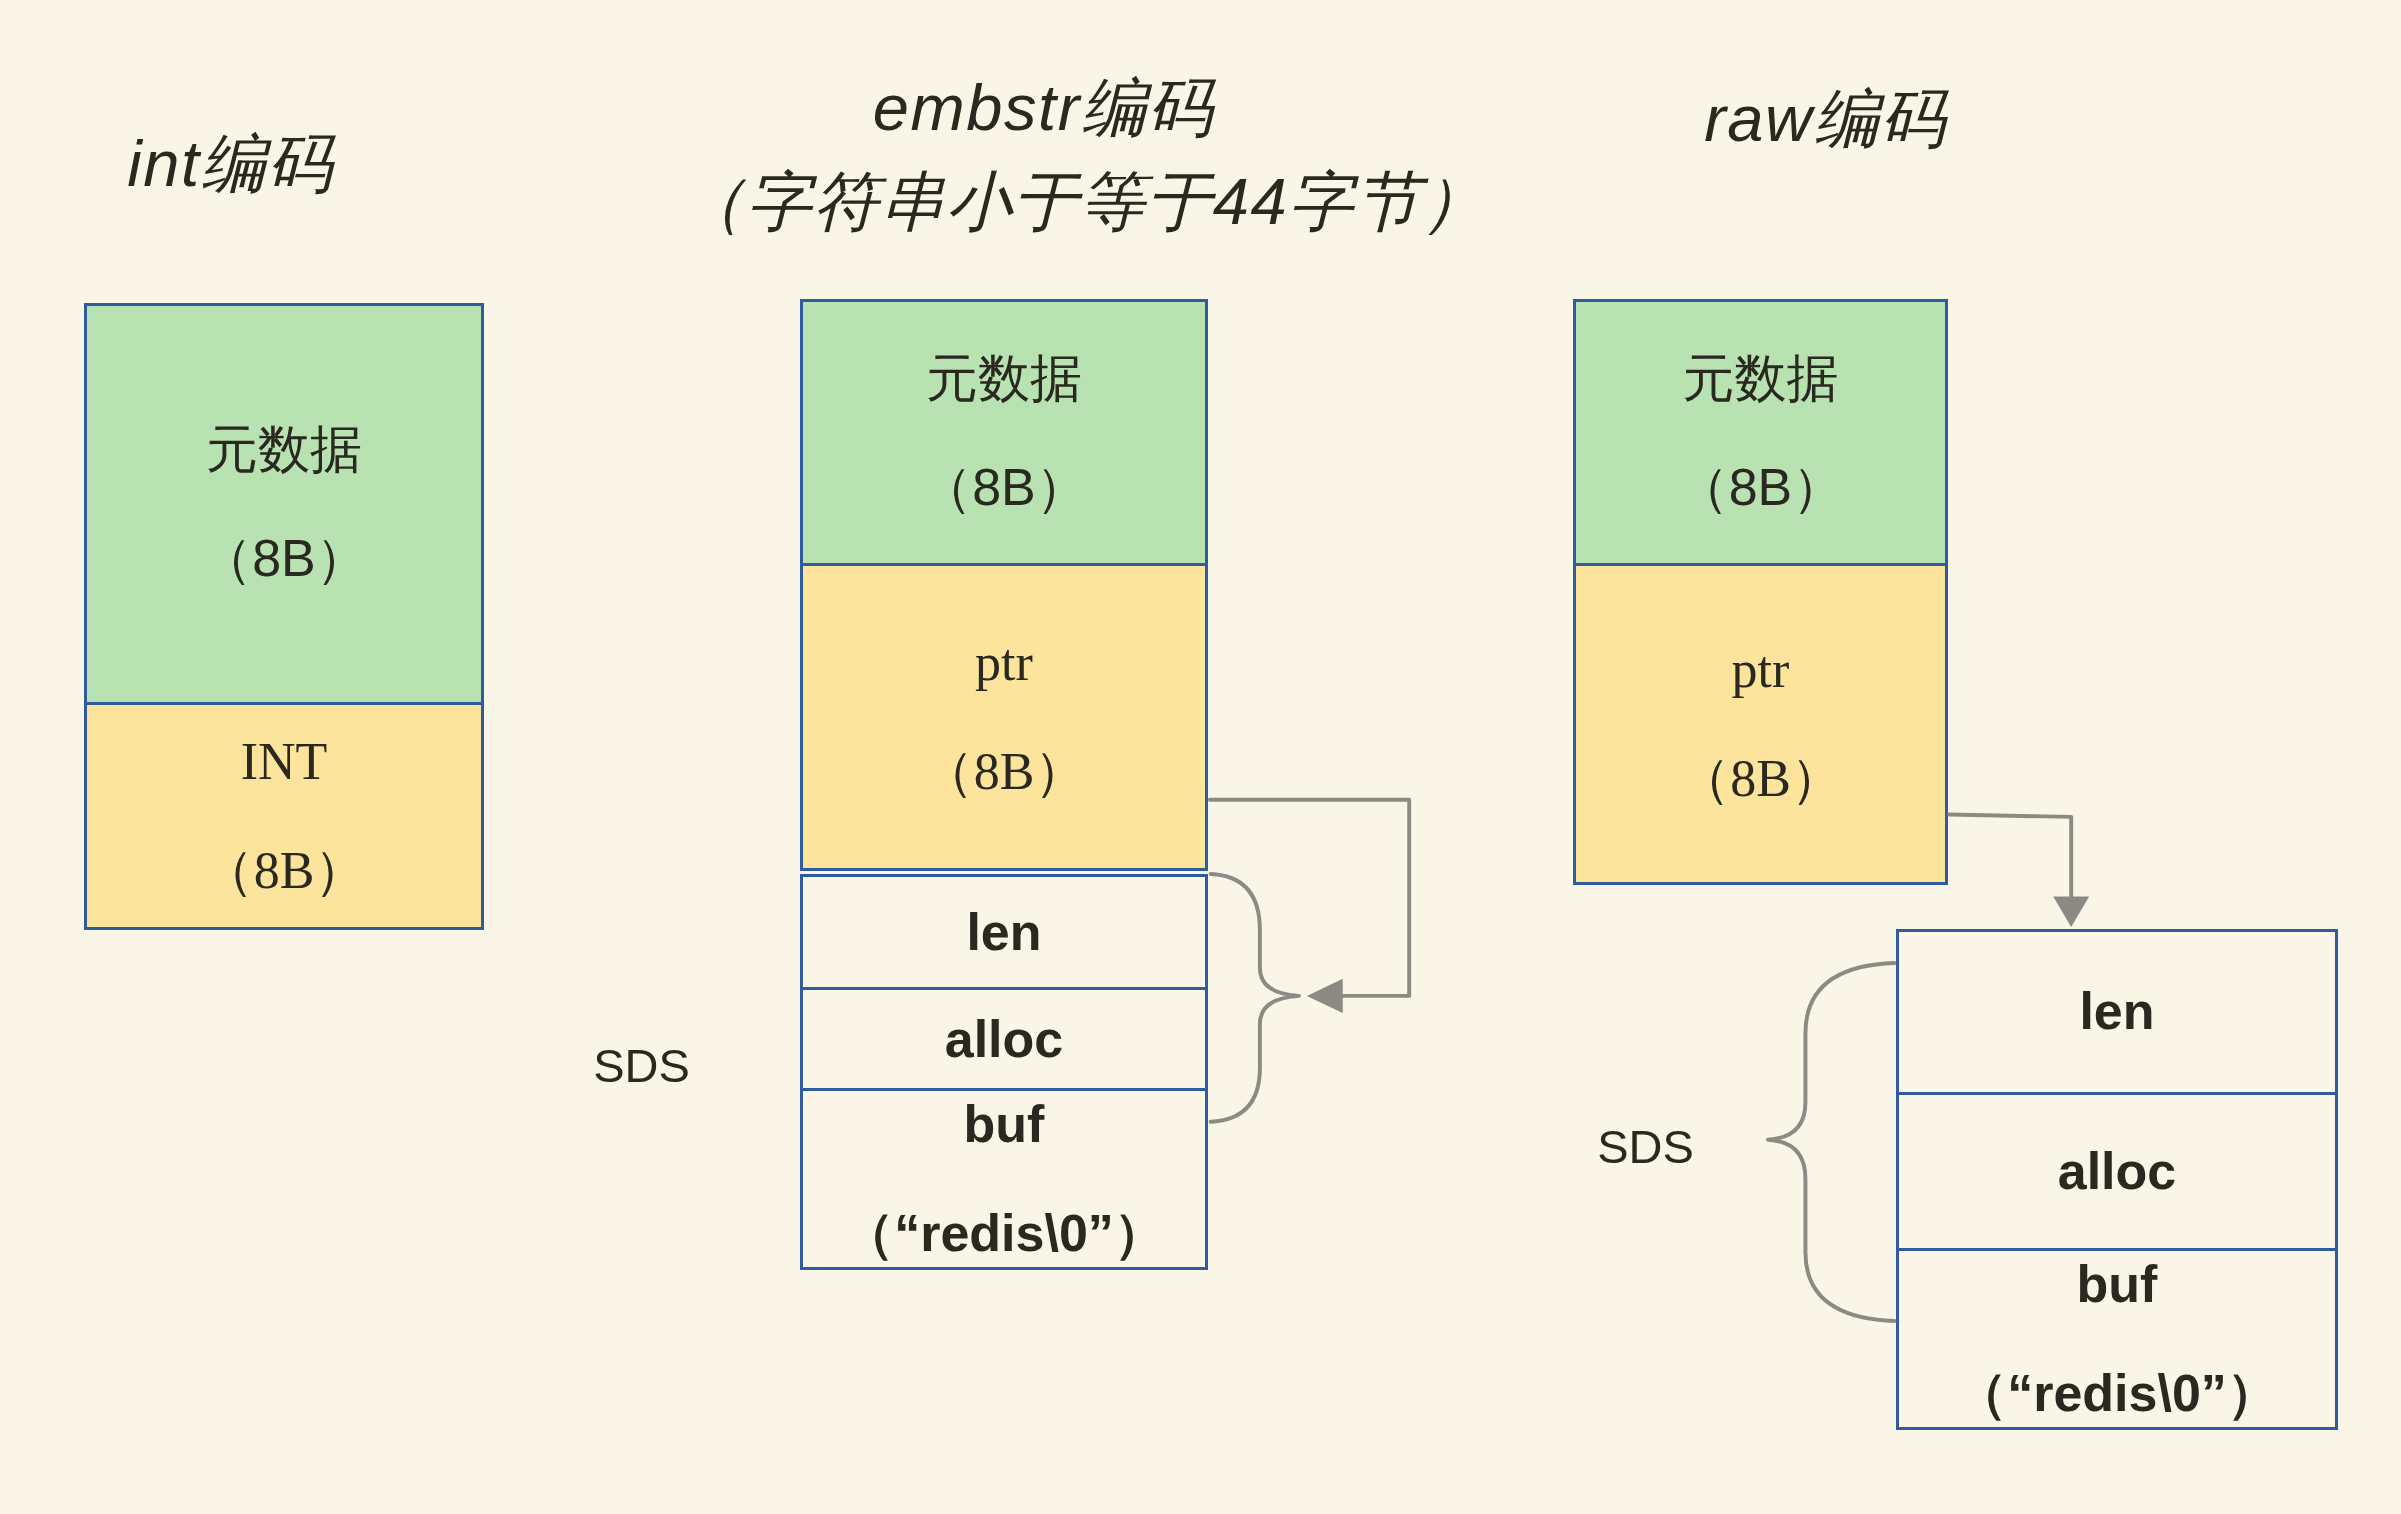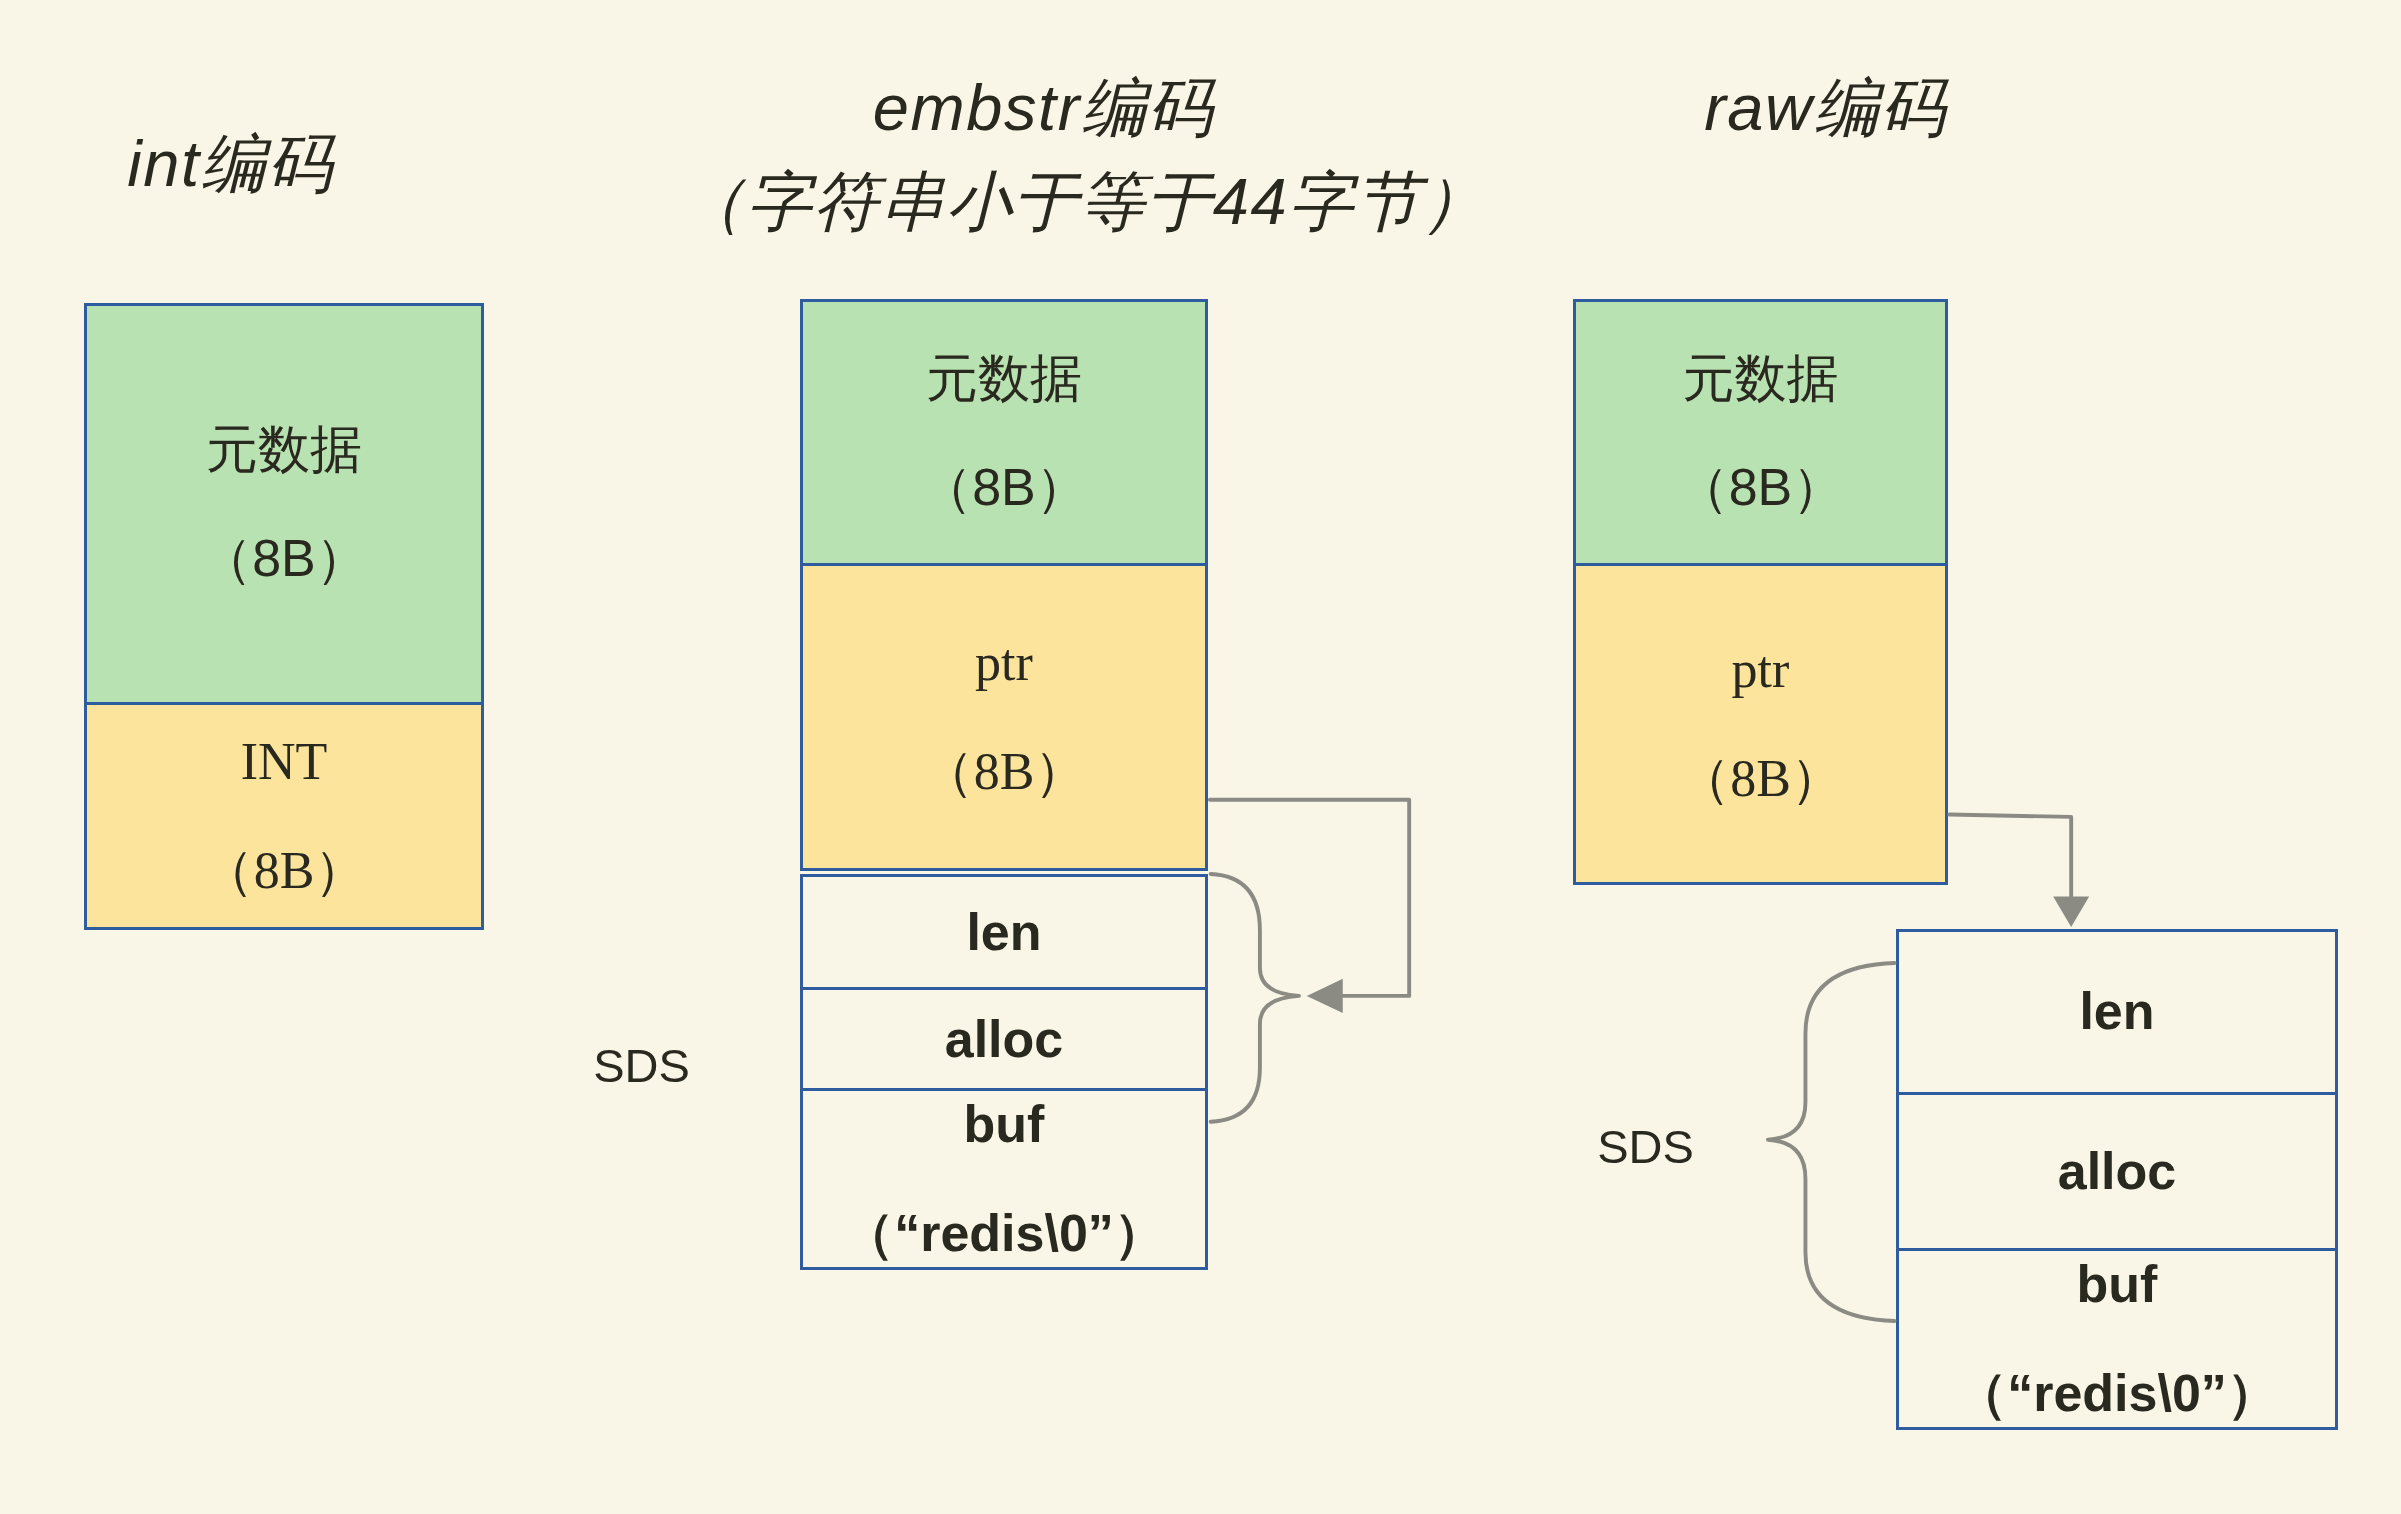--- a/index.html
+++ b/index.html
@@ -72,21 +72,21 @@
 
 <div class="abs title" style="left:47px;top:117px;width:367px;">
   <div>int编码</div>
 </div>
 
 <div class="abs title" style="left:680px;top:61px;width:727px;">
   <div>embstr编码</div>
   <div>（字符串小于等于44字节）</div>
 </div>
 
-<div class="abs title" style="left:1462px;top:61px;width:727px;">
+<div class="abs title" style="left:1462px;top:72px;width:727px;">
   <div>raw编码</div>
 </div>
 
 <div class="abs stack" style="left:84px;top:303px;width:400px;height:627px;">
   <div class="cell green" style="height:396px;">
     <div>元数据</div>
     <div>（8B）</div>
   </div>
   <div class="cell yellow grow">
     <div>INT</div>

